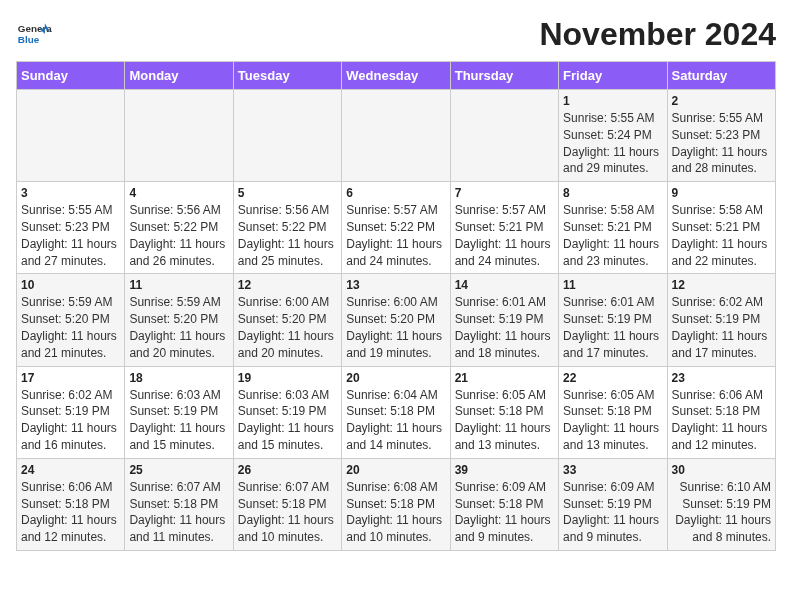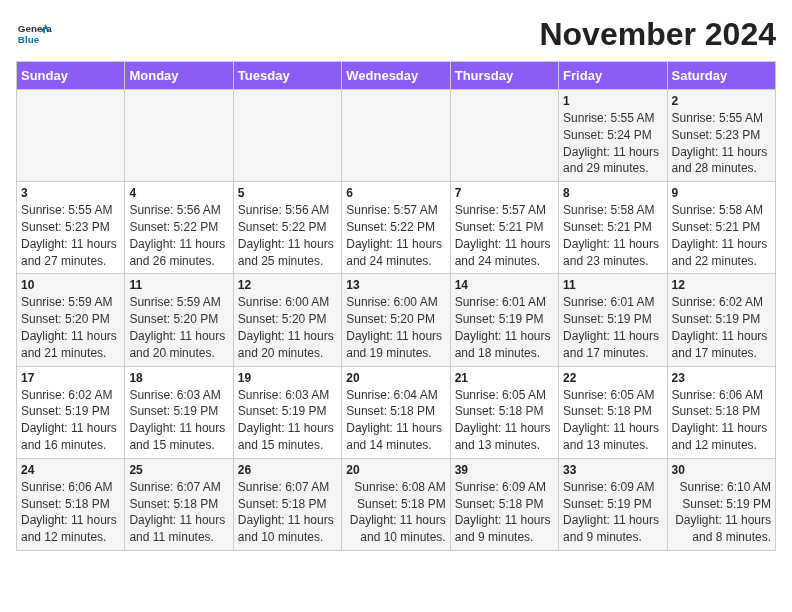--- a/index.html
+++ b/index.html
@@ -275,21 +275,21 @@
 Daylight: 11 hours and 11 minutes.</div>
         </td>
         <td>
           <div class="day-number">26</div>
           <div class="day-info" style="white-space: pre-line;">Sunrise: 6:07 AM
 Sunset: 5:18 PM
 Daylight: 11 hours and 10 minutes.</div>
         </td>
         <td>
           <div class="day-number">20</div>
-          <div class="day-info" style="white-space: pre-line; text-align: right;">Sunrise: 6:08 AM
+          <div class="day-info" style="white-space: pre-line;">Sunrise: 6:08 AM
 Sunset: 5:18 PM
 Daylight: 11 hours and 10 minutes.</div>
         </td>
         <td>
           <div class="day-number">39</div>
           <div class="day-info" style="white-space: pre-line;">Sunrise: 6:09 AM
 Sunset: 5:18 PM
 Daylight: 11 hours and 9 minutes.</div>
         </td>
         <td>

